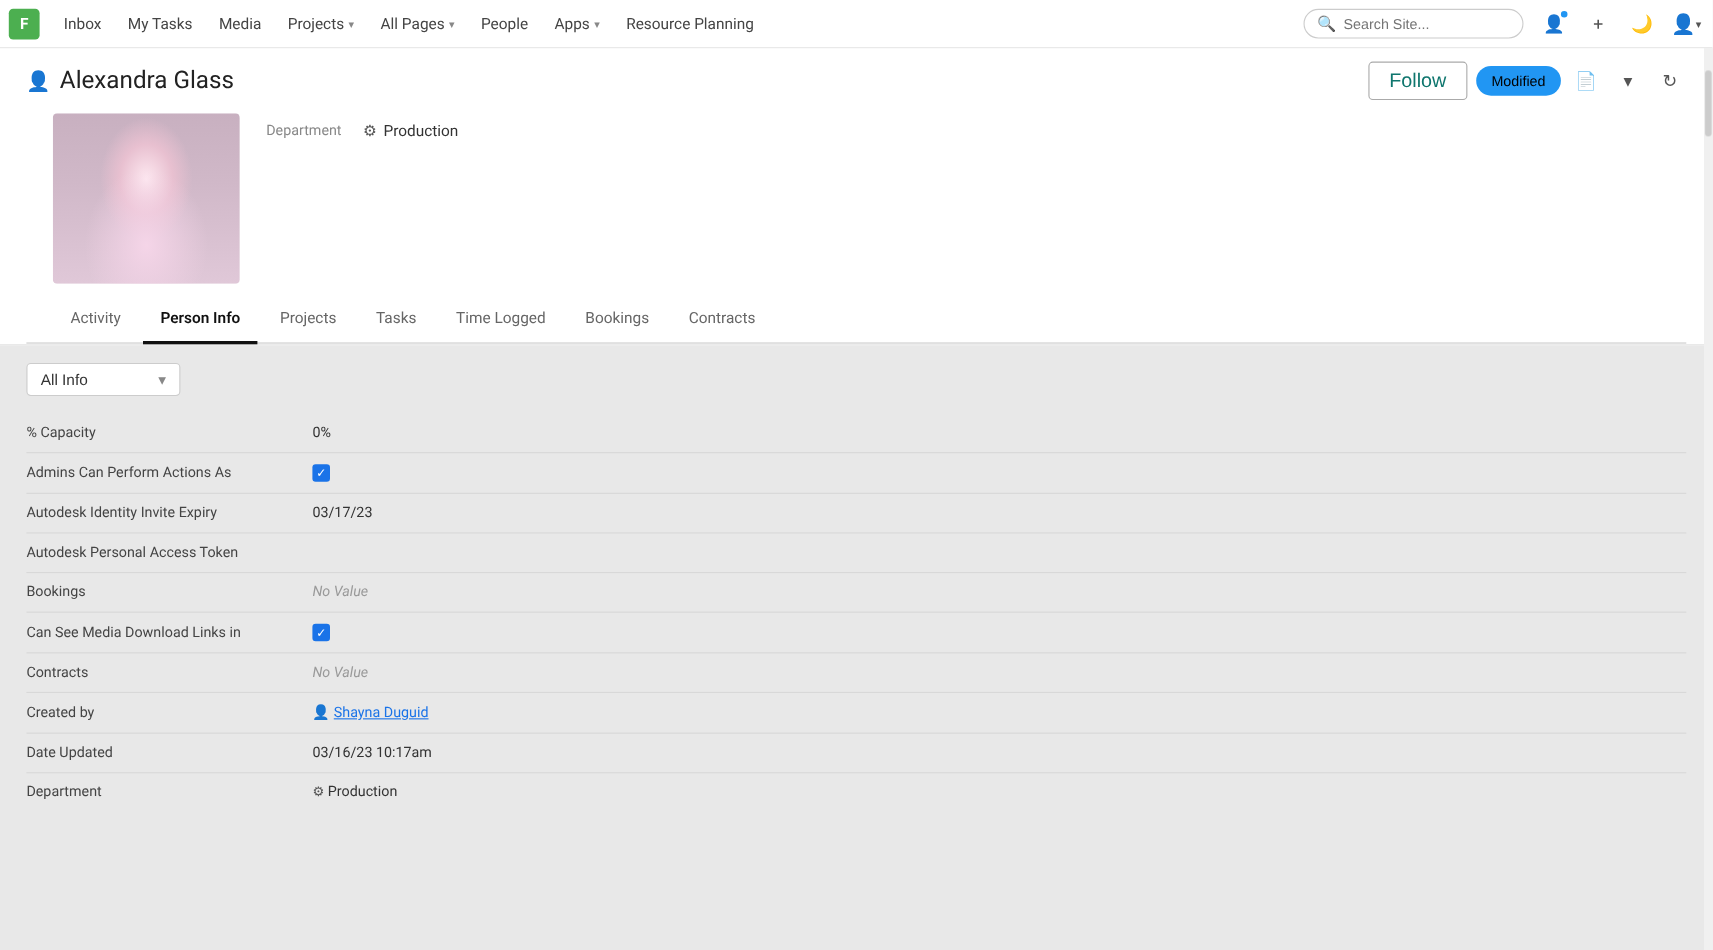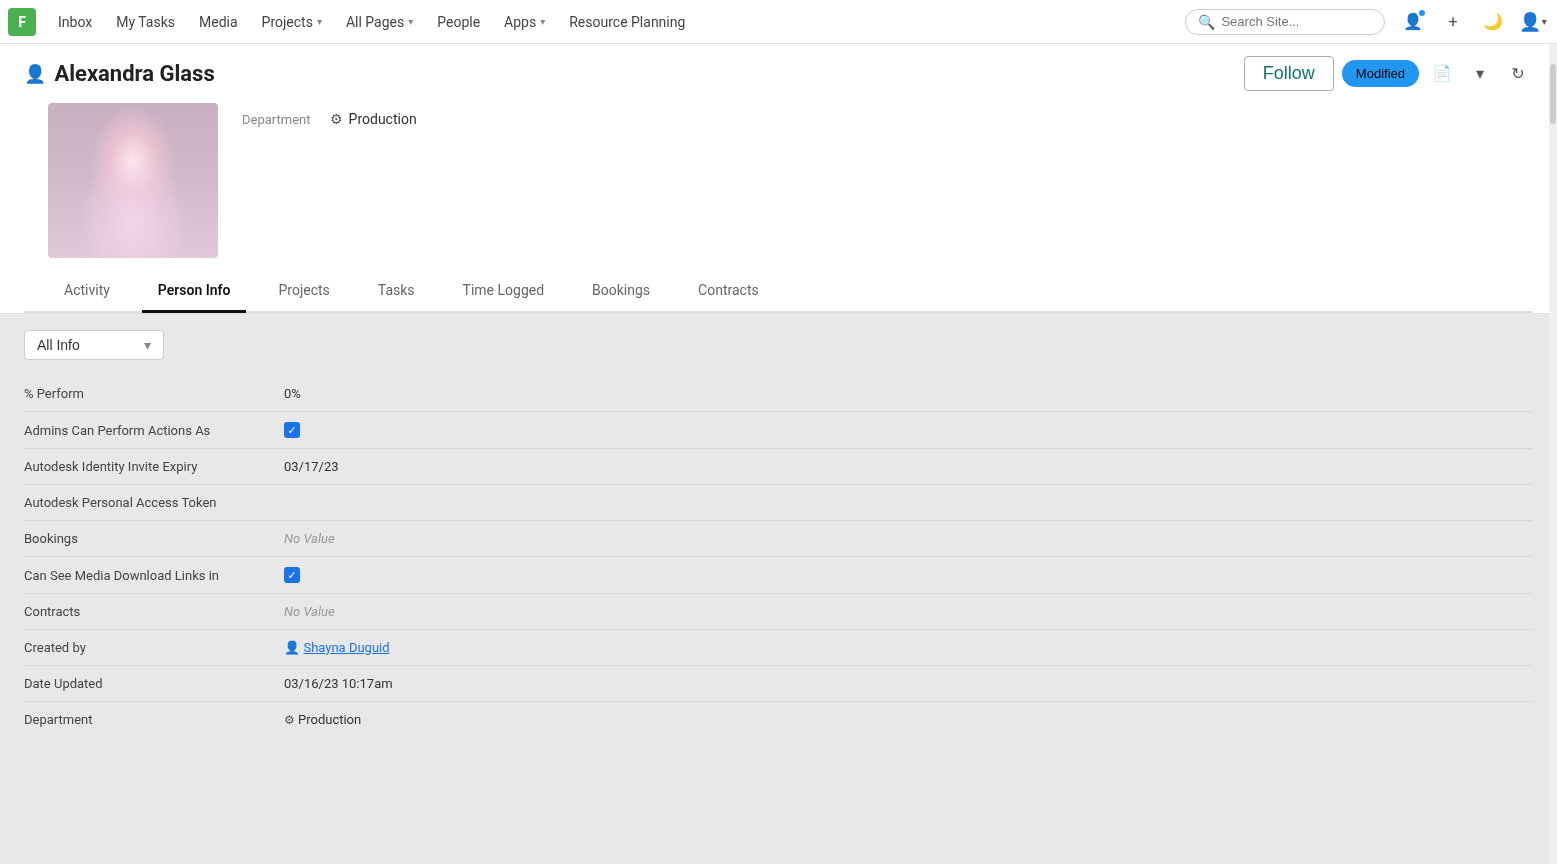--- a/index.html
+++ b/index.html
@@ -44,21 +44,21 @@
     }
 
     
     .person-header {
       padding: 12px 24px 0 24px; background: #fff;
       border-bottom: 1px solid #e0e0e0;
     }
     .person-title {
       display: flex; align-items: center; gap: 8px; margin-bottom: 12px;
     }
-    .person-title h1 { font-size: 22px; font-weight: 700; color: #222; }
+    .person-title h1 { font-size: 22px; font-weight: 400; color: #222; }
     .person-title-actions {
       margin-left: auto; display: flex; align-items: center; gap: 8px;
     }
     .follow-btn {
       padding: 6px 18px; border: 1px solid #aaa; border-radius: 4px;
       background: #fff; cursor: pointer; font-size: 18px; color: #0f766e;
     }
     .modified-btn {
       padding: 6px 14px; border-radius: 20px; background: #2196f3;
       color: #000000; font-size: 13px; cursor: pointer; border: none;
@@ -86,21 +86,21 @@
         linear-gradient(180deg, #c8b0c0 0%, #d0b8c8 40%, #e0c8d8 100%);
     }
     .dept-row {
       display: flex; align-items: center; gap: 8px; padding-top: 8px;
     }
     .dept-label { color: #888; font-size: 13px; min-width: 80px; }
     .dept-value { display: flex; align-items: center; gap: 6px; font-size: 14px; color: #333; }
 
     
     .tabs {
-      display: flex; align-items: center; gap: 16px; padding: 0 24px;
+      display: flex; align-items: center; gap: 4px; padding: 0 24px;
       border-bottom: 2px solid #e0e0e0; background: #fff;
     }
     .tab {
       padding: 12px 16px; cursor: pointer; color: #666; font-size: 14px;
       border-bottom: 3px solid transparent; margin-bottom: -2px;
       white-space: nowrap;
     }
     .tab.active { color: #111; font-weight: 600; border-bottom-color: #111; }
 
     
@@ -257,21 +257,21 @@
   <div class="filter-row">
     <button class="dropdown-btn">
       <span>All Info</span>
       <span class="chevron">▾</span>
     </button>
   </div>
 
   <div class="info-table">
 
     <div class="info-row">
-      <span class="info-label">% Perform</span>
+      <span class="info-label">% Capacity</span>
       <span class="info-value">0%</span>
     </div>
 
     <div class="info-row">
       <span class="info-label">Admins Can Perform Actions As</span>
       <div class="checkbox-checked">✓</div>
     </div>
 
 
     <div class="info-row">

